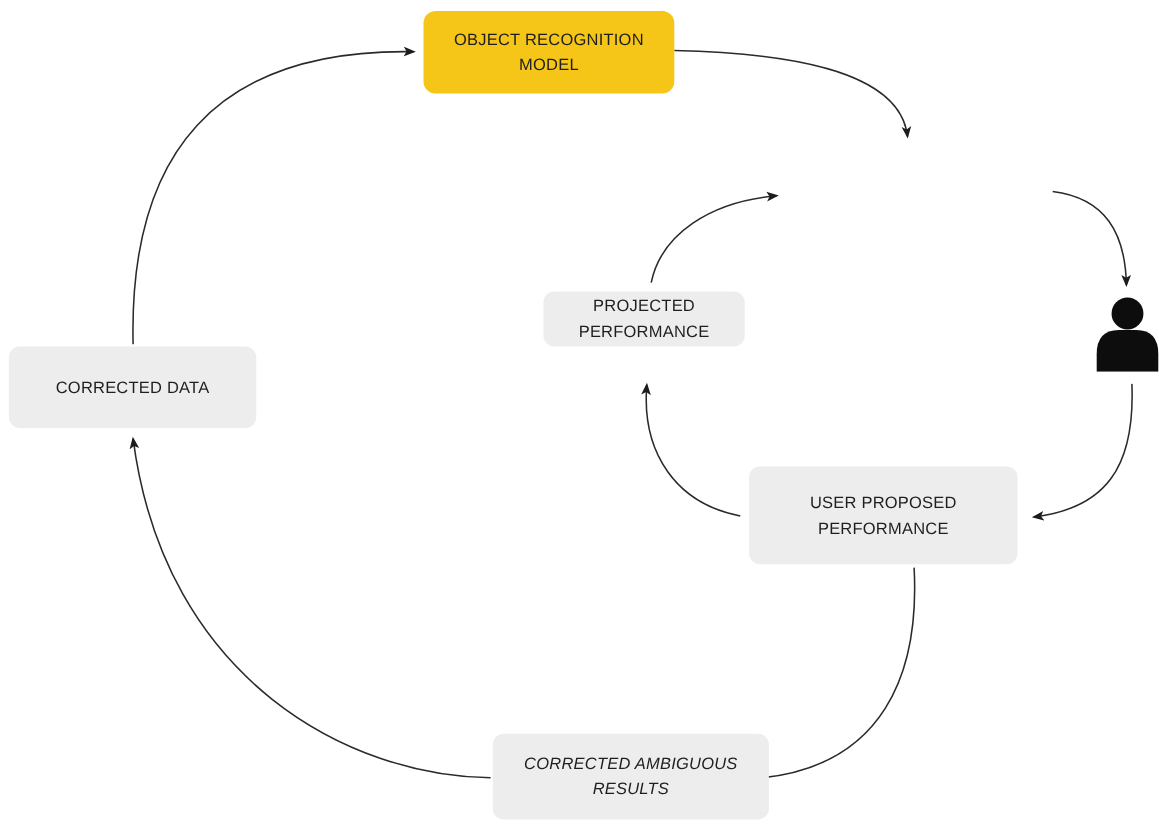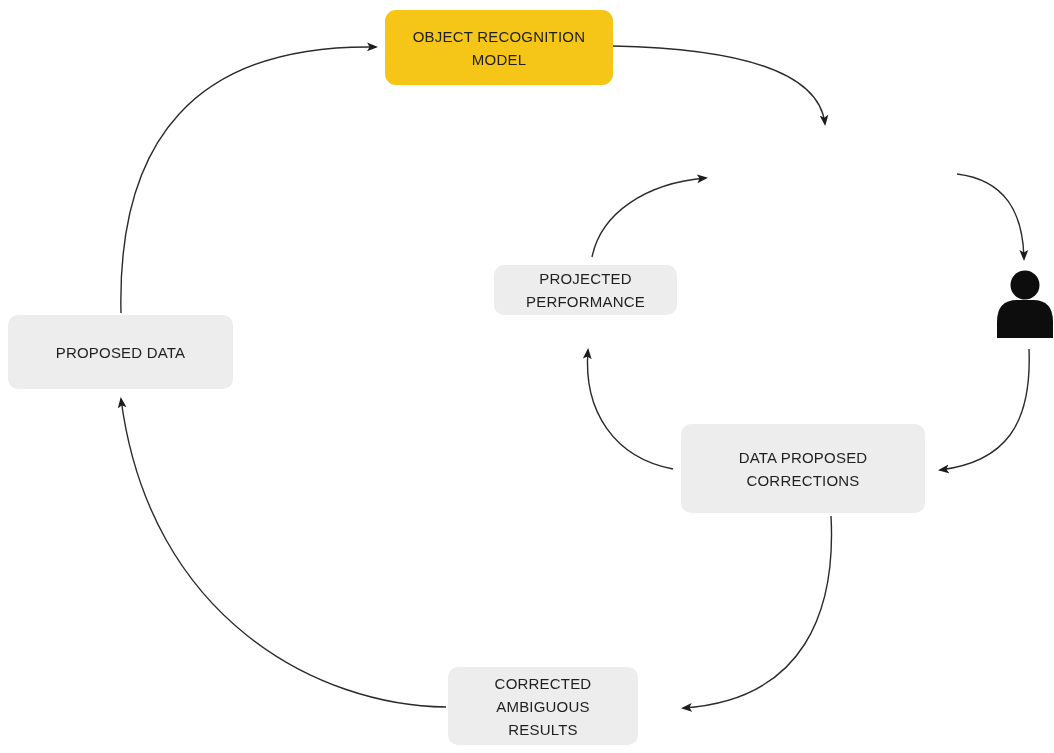--- a/index.html
+++ b/index.html
@@ -39,21 +39,21 @@
     box-sizing: border-box;
   }
   .node.highlight {
     background: #f5c518;
     border-radius: 11px;
   }
   #node-object-recognition-model { left: 385px; top: 10px;  width: 228px; height: 75px; }
   #node-visual-guidance          { left: 720px; top: 137px; width: 228px; height: 73px; }
   #node-projected-performance    { left: 494px; top: 265px; width: 183px; height: 50px; }
   #node-user-proposed-corrections{ left: 681px; top: 424px; width: 244px; height: 89px; }
-  #node-corrected-ambiguous-results { left: 448px; top: 667px; width: 190px; height: 78px; }
+  #node-corrected-ambiguous-results { left: 448px; top: 667px; width: 251px; height: 78px; font-style: italic; }
   #node-training-data            { left: 8px;   top: 315px; width: 225px; height: 74px; }
   #node-user {
     position: absolute;
     left: 996px; top: 270px; width: 58px; height: 68px;
     padding: 0; background: transparent; border-radius: 0;
   }
   #node-user svg { display: block; }
 </style>
 </head>
 <body>
@@ -88,24 +88,24 @@
   </div>
 
   <div class="node" id="node-user">
     <svg width="58" height="68" viewBox="0 0 58 68" xmlns="http://www.w3.org/2000/svg">
       <circle cx="29" cy="15" r="14.5" fill="#0d0d0d"></circle>
       <path d="M 1 68 L 1 52 Q 1 30 21 30 L 37 30 Q 57 30 57 52 L 57 68 Z" fill="#0d0d0d"></path>
     </svg>
   </div>
 
   <div class="node" id="node-user-proposed-corrections">
-    <span>DATA PROPOSED CORRECTIONS</span>
+    <span>USER PROPOSED PERFORMANCE</span>
   </div>
 
   <div class="node" id="node-corrected-ambiguous-results">
     <span>CORRECTED AMBIGUOUS RESULTS</span>
   </div>
 
   <div class="node" id="node-training-data">
-    <span>PROPOSED DATA</span>
+    <span>CORRECTED DATA</span>
   </div>
 
 </div>
 
 </body></html>

